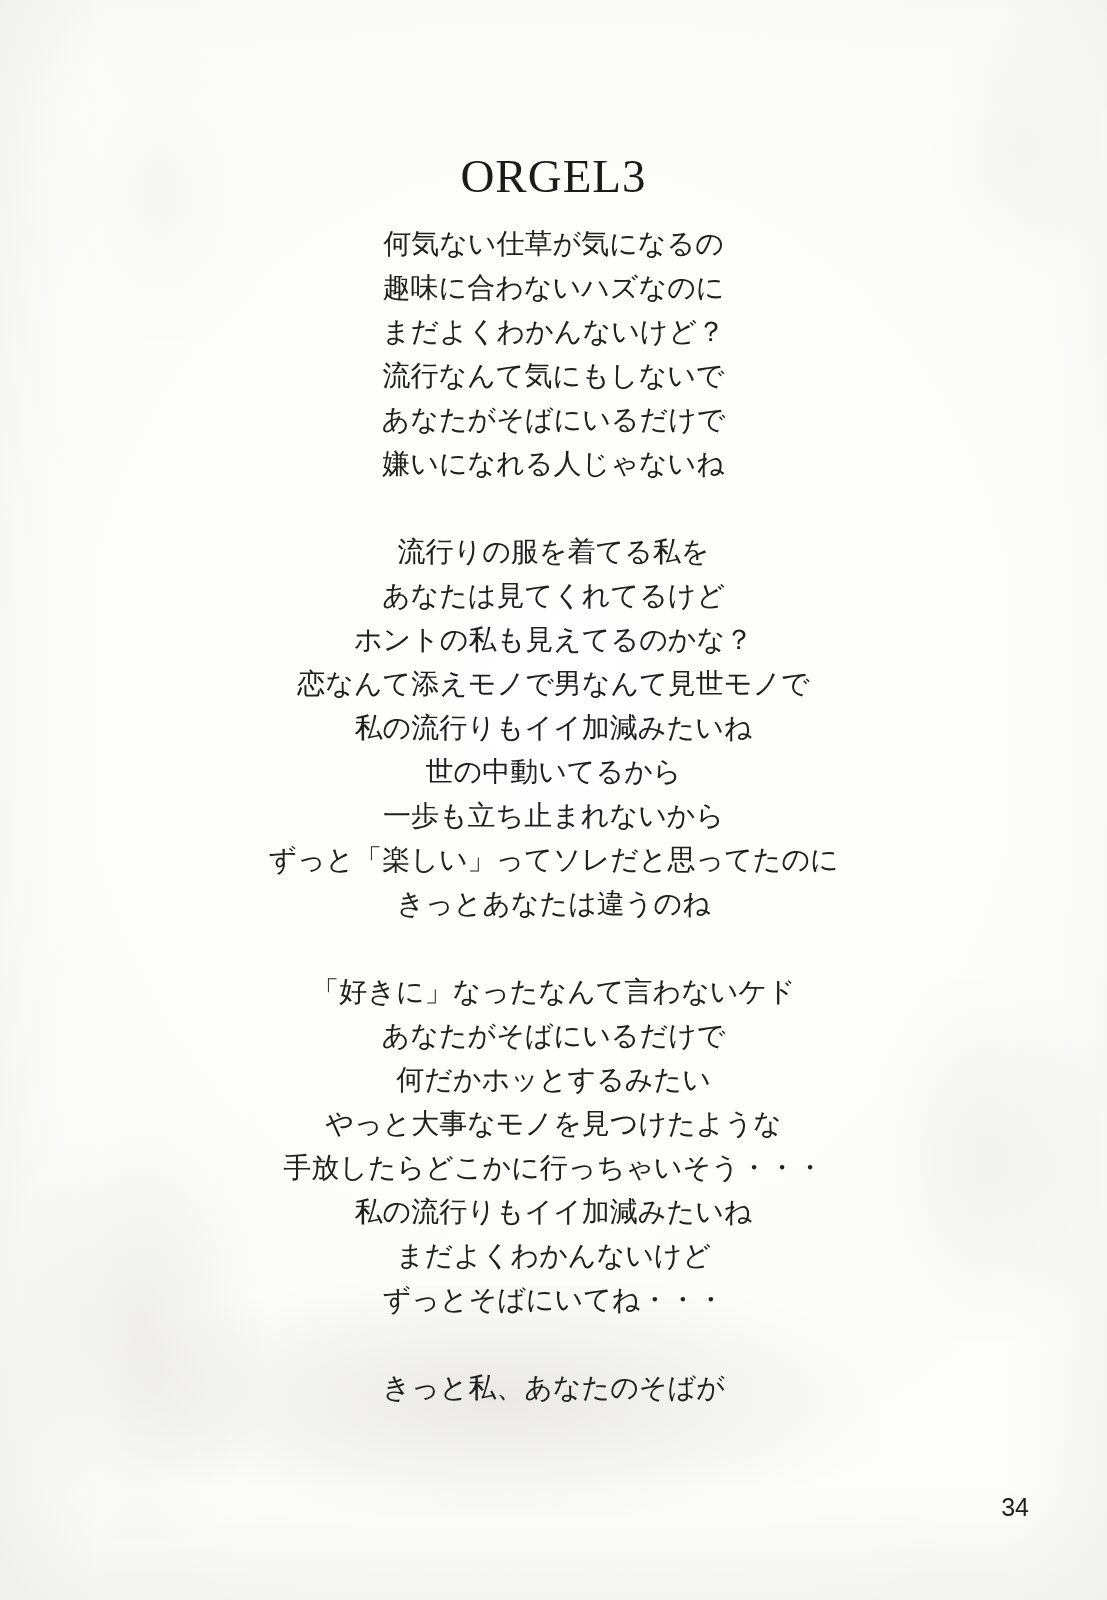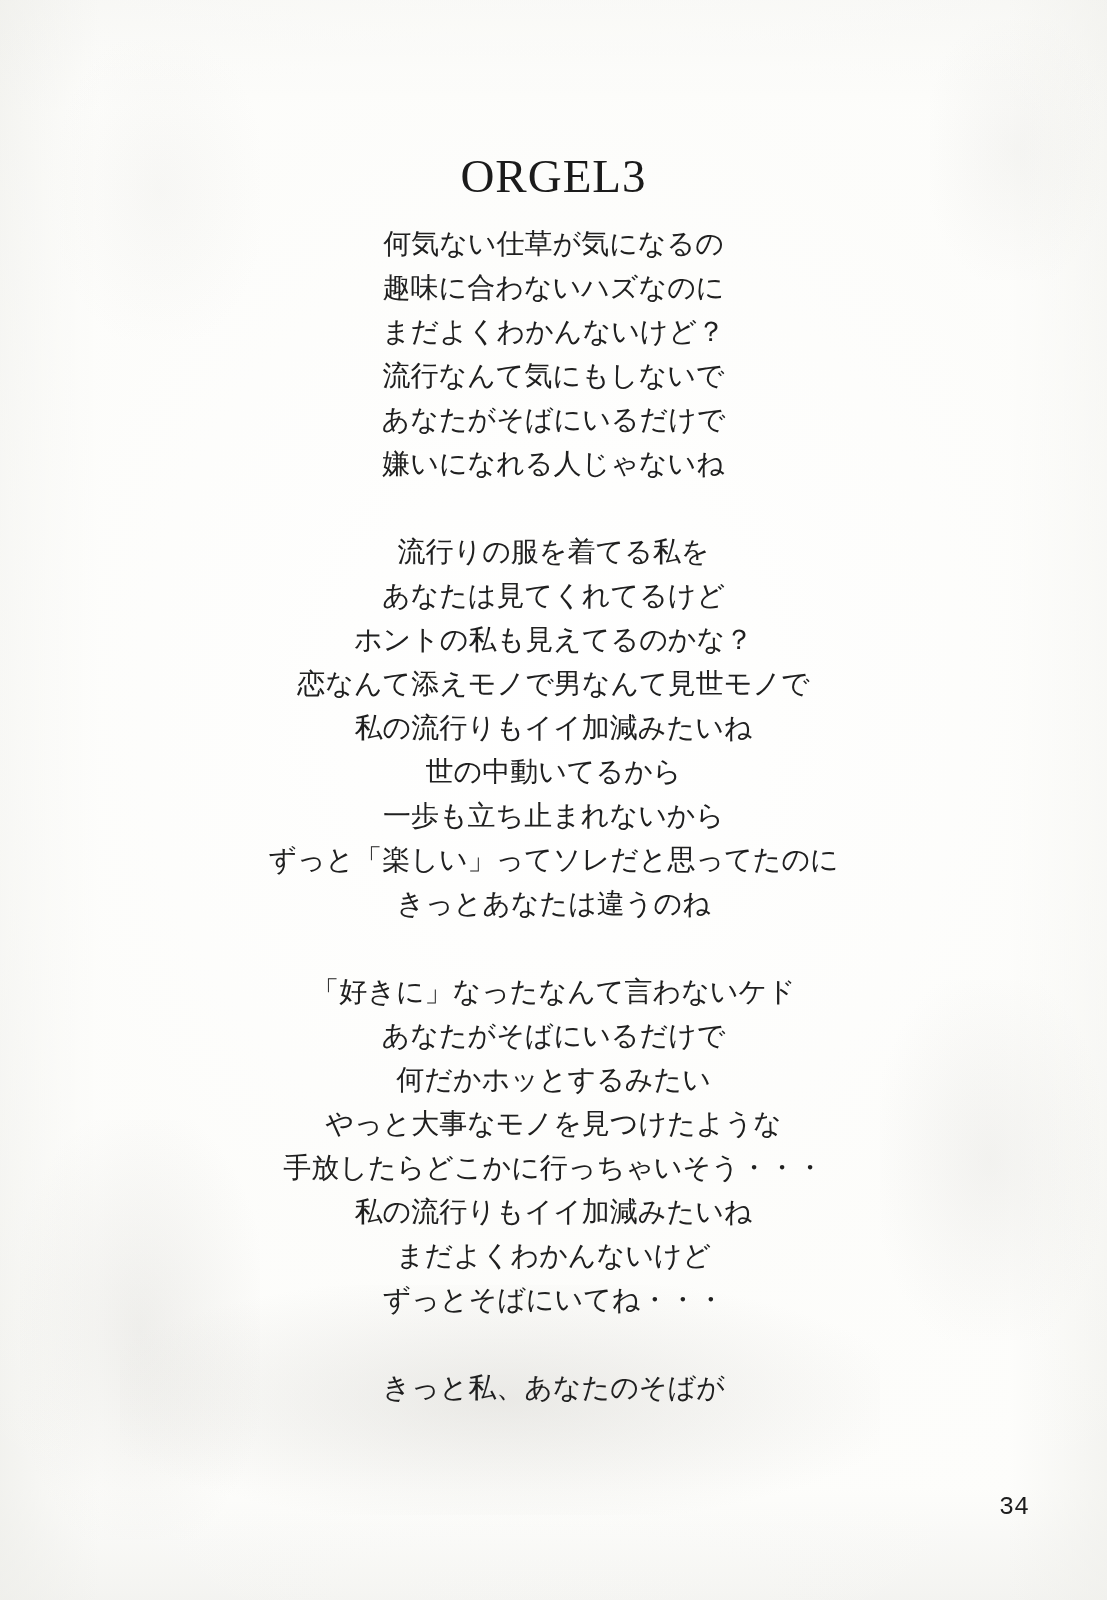--- a/index.html
+++ b/index.html
@@ -61,21 +61,21 @@
     color: #202020;
   }
   .stanza { margin: 0 0 44px 0; text-align: center; }
   .stanza .line { white-space: nowrap; }
 
   .page-number {
     position: absolute;
     right: 78px;
     bottom: 78px;
     font-size: 25px;
-    font-family: Liberation Mono, monospace;
+    font-family: Liberation Sans, sans-serif;
     color: #1c1c1c;
   }
 </style>
 </head>
 <body>
 
 <div class="page">
   <div class="paper-tint"></div>
   <div class="smudge s1"></div>
   <div class="smudge s2"></div>

